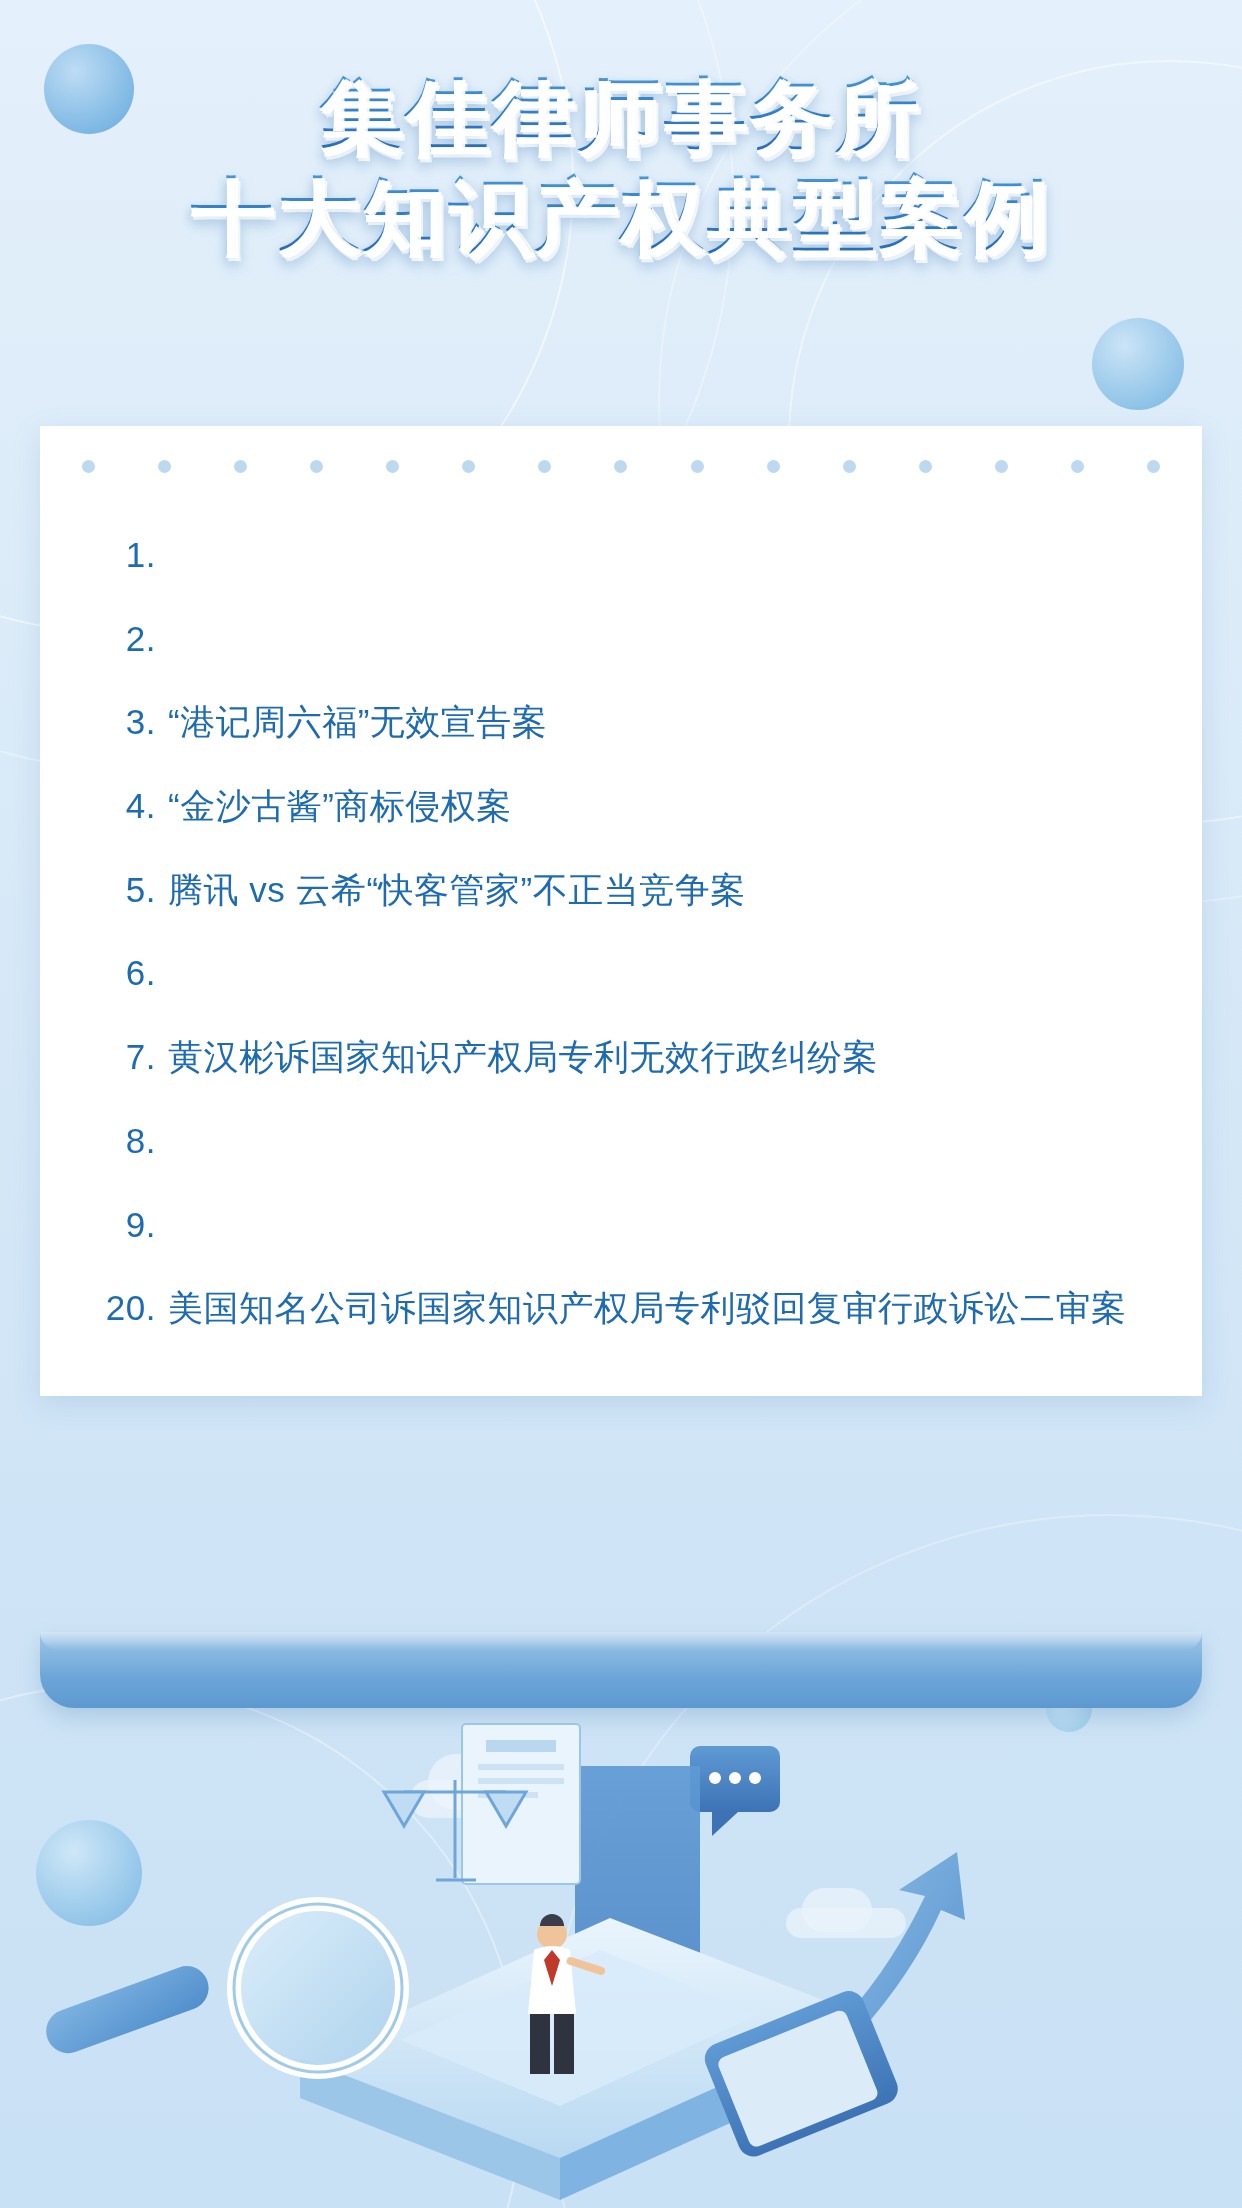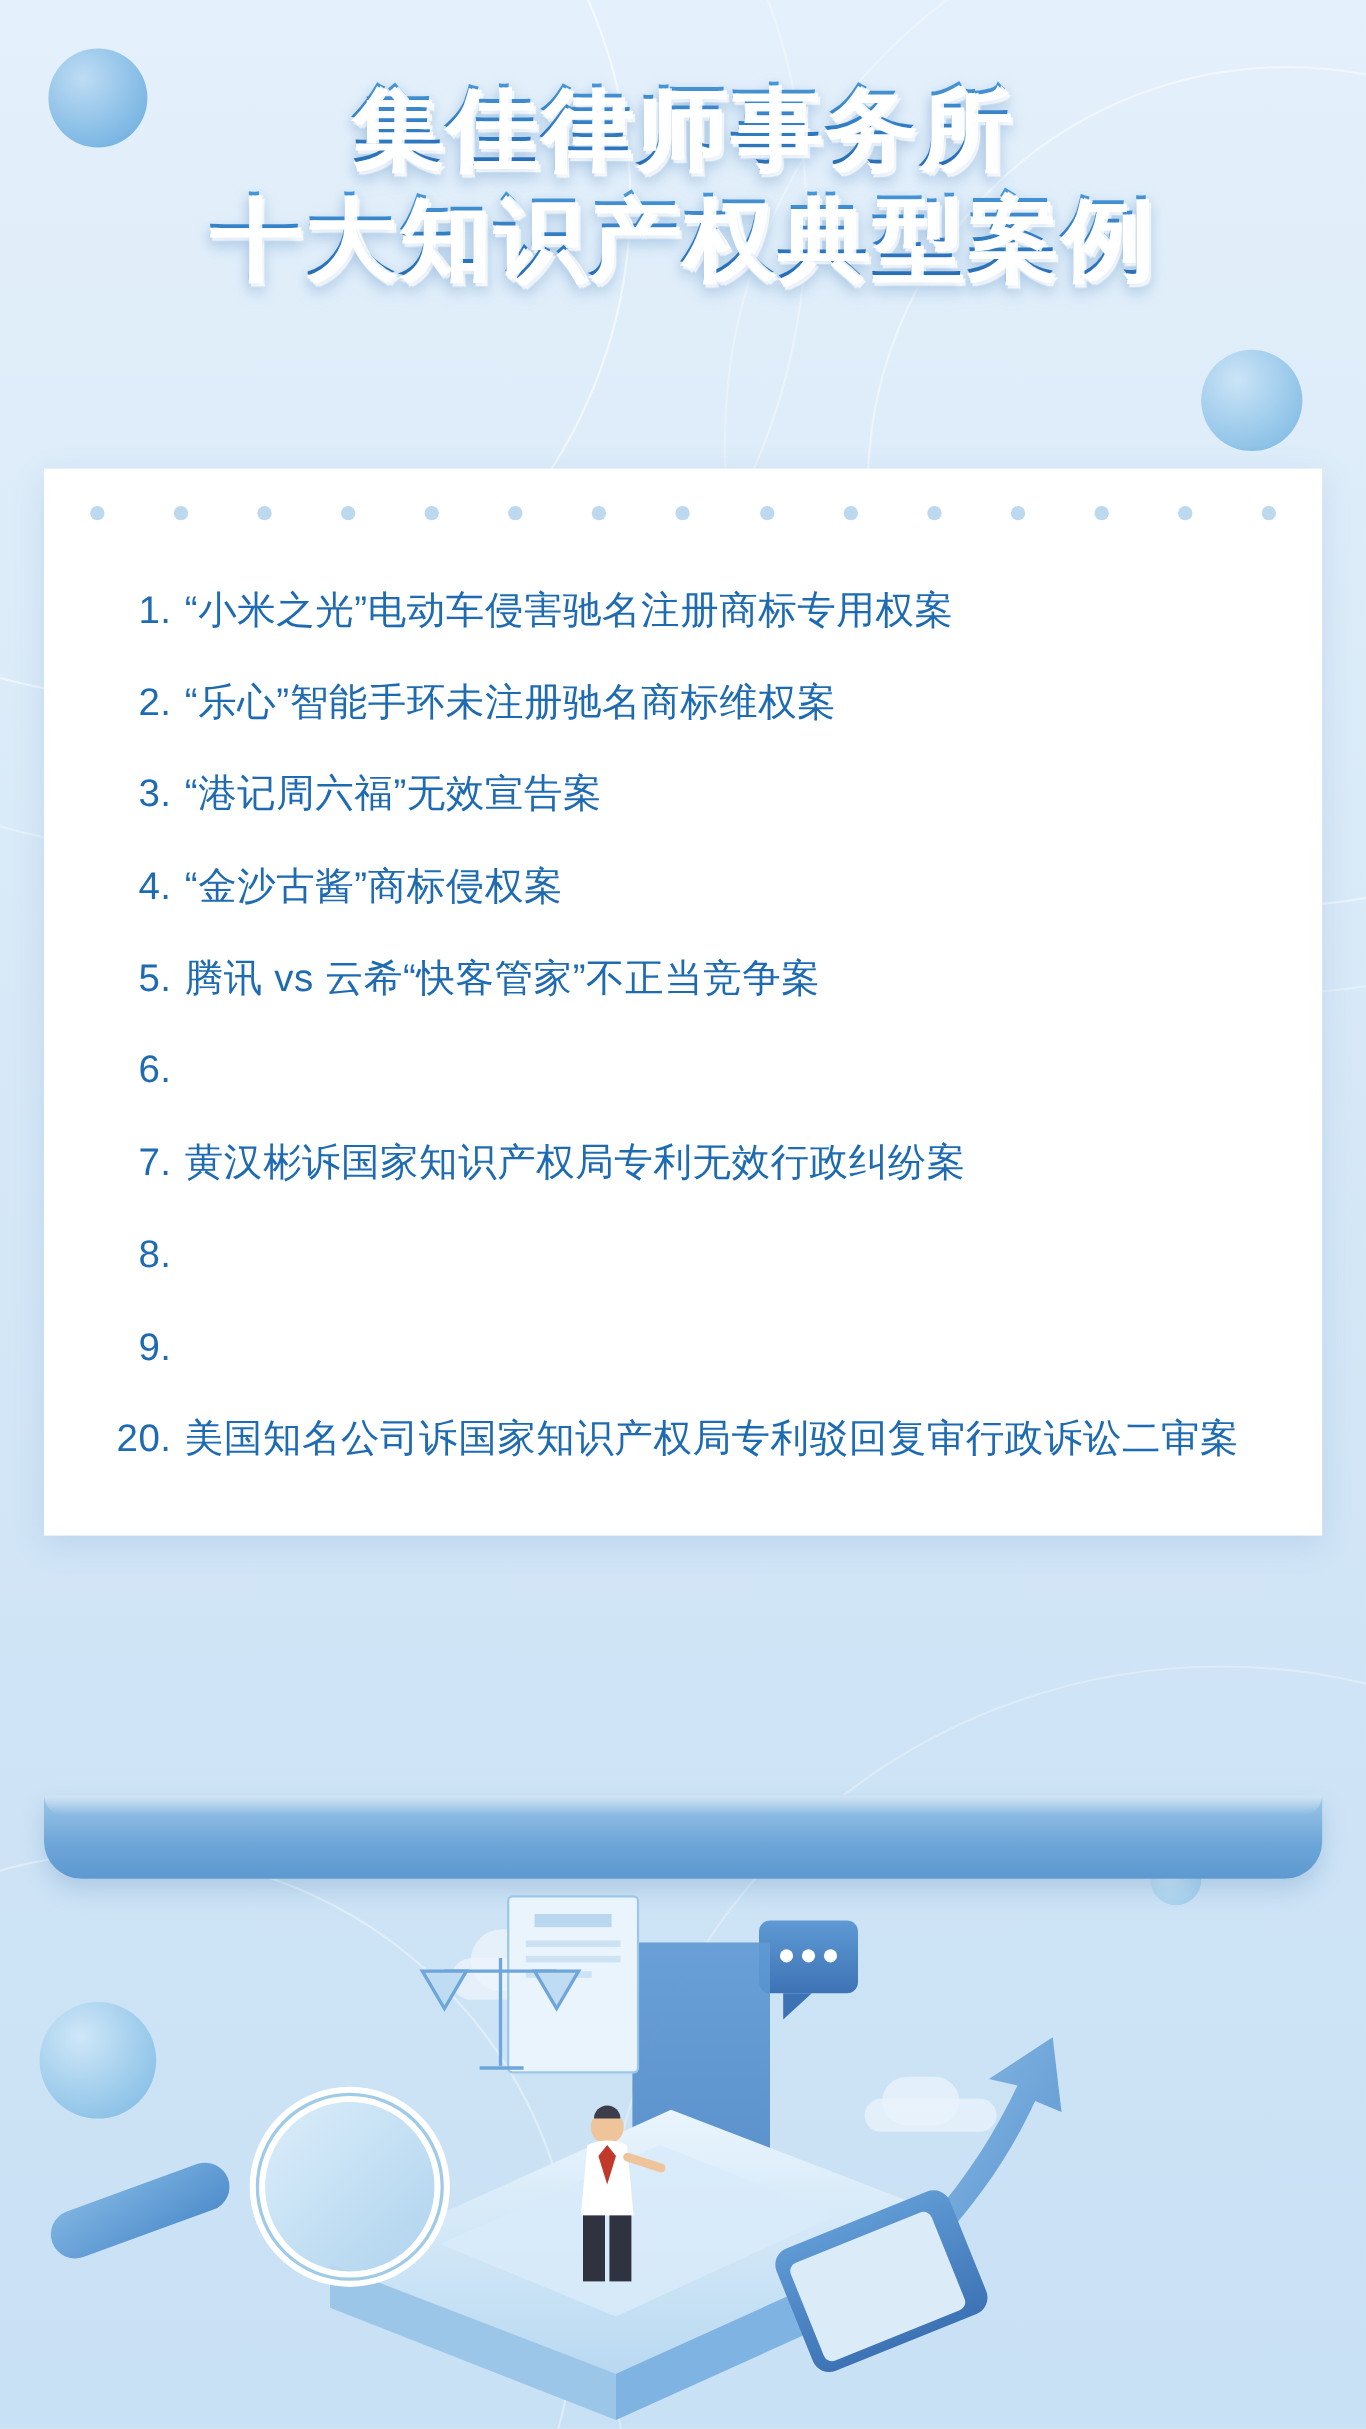--- a/index.html
+++ b/index.html
@@ -222,25 +222,23 @@
         <i></i>
         <i></i>
         <i></i>
         <i></i>
         <i></i>
         <i></i>
       </div>
     <ul id="case-list">
         <li>
           <span class="num">1.</span>
-          <span class="txt">“小米之光”电动车侵害驰名注册商标专用权案</span>
         </li>
         <li>
           <span class="num">2.</span>
-          <span class="txt">“乐心”智能手环未注册驰名商标维权案</span>
         </li>
         <li>
           <span class="num">3.</span>
           <span class="txt">“港记周六福”无效宣告案</span>
         </li>
         <li>
           <span class="num">4.</span>
           <span class="txt">“金沙古酱”商标侵权案</span>
         </li>
         <li>

